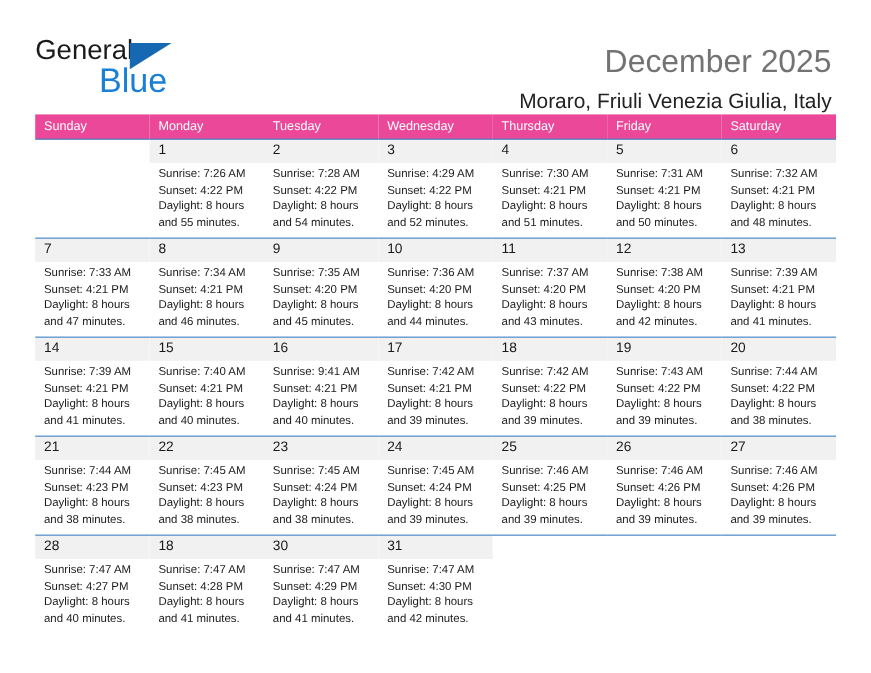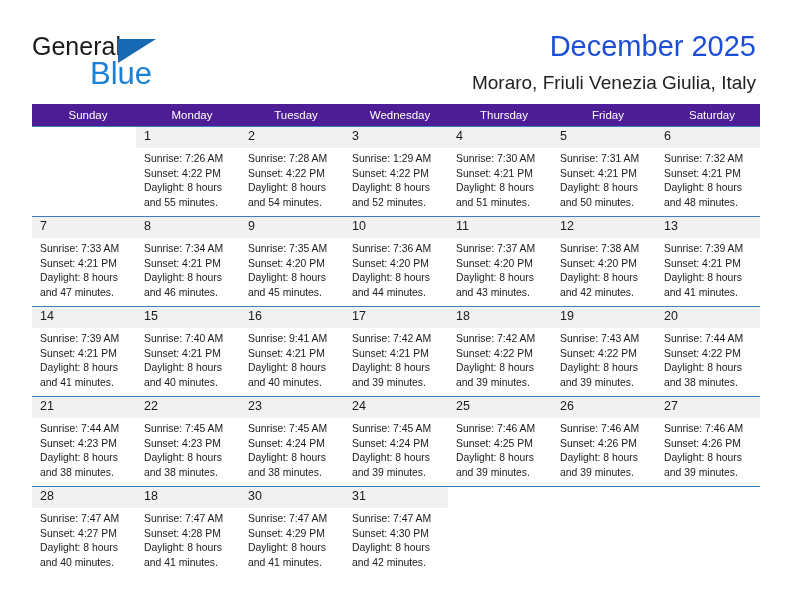--- a/index.html
+++ b/index.html
@@ -70,48 +70,49 @@
 
   .title-block {
     position: absolute;
     right: 36px;
     top: 28px;
     text-align: right;
   }
   .cal-title {
     font-size: 29px;
     font-weight: normal;
-    color: #1d4ed8;
+    color: #737373;
     line-height: 1.25;
     white-space: nowrap;
+    margin-top: 10px;
   }
   .cal-subtitle {
     margin-top: 8px;
     font-size: 19px;
     color: #222222;
     line-height: 1.2;
     white-space: nowrap;
   }
 
   
   .calendar {
     position: absolute;
     left: 32px;
     top: 104px;
     width: 728px;
     border-collapse: collapse;
     table-layout: fixed;
   }
 
   .calendar th {
-    background: #4c1d95;
+    background: #ec4899;
     color: #ffffff;
     font-size: 11.5px;
     font-weight: normal;
-    text-align: center;
+    text-align: left;
     padding: 5px 0 5px 8px;
     height: 19px;
     box-sizing: border-box;
     border: none;
   }
 
   .week-row > td {
     vertical-align: top;
     padding: 0;
     border-top: 1px solid #3a7ebf;
@@ -195,21 +196,21 @@
             <div class="details">
               <div>Sunrise: 7:28 AM</div>
               <div>Sunset: 4:22 PM</div>
               <div>Daylight: 8 hours</div>
               <div>and 54 minutes.</div>
             </div>
           </td>
           <td>
             <div class="daynum">3</div>
             <div class="details">
-              <div>Sunrise: 1:29 AM</div>
+              <div>Sunrise: 4:29 AM</div>
               <div>Sunset: 4:22 PM</div>
               <div>Daylight: 8 hours</div>
               <div>and 52 minutes.</div>
             </div>
           </td>
           <td>
             <div class="daynum">4</div>
             <div class="details">
               <div>Sunrise: 7:30 AM</div>
               <div>Sunset: 4:21 PM</div>

